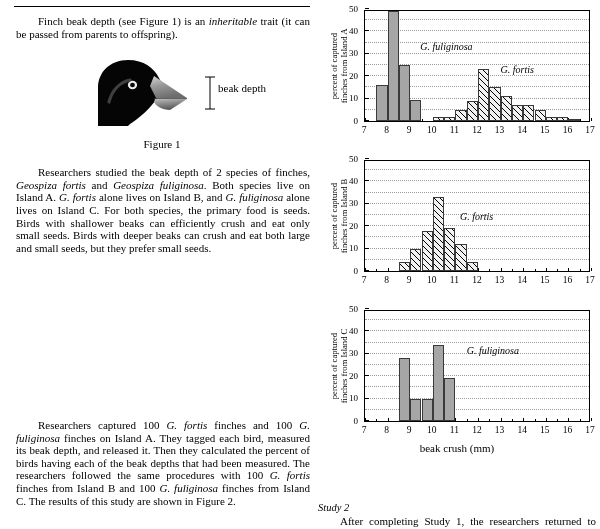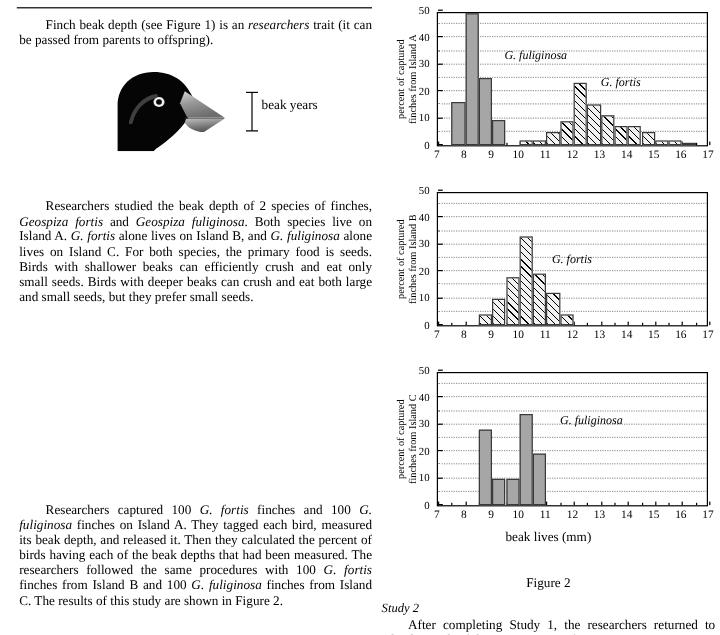--- a/index.html
+++ b/index.html
@@ -117,21 +117,21 @@
     position:absolute;text-align:center;font-size:11px;width:100%;
   }
 </style>
 </head>
 <body>
 
 <div class="col-left">
 
   <div class="rule"></div>
 
-  <p class="para">Finch beak depth (see Figure 1) is an <i>researchers</i> trait (it can be passed from parents to offspring).</p>
+  <p class="para">Finch beak depth (see Figure 1) is an <i>inheritable</i> trait (it can be passed from parents to offspring).</p>
 
   <div class="fig1-wrap">
     <div class="bird">
       <svg viewBox="0 0 100 72" width="100" height="72" aria-hidden="true">
         <defs>
           <linearGradient id="beakg" x1="0" y1="0" x2="0.4" y2="1">
             <stop offset="0%" stop-color="#d8d8d8"></stop>
             <stop offset="45%" stop-color="#9a9a9a"></stop>
             <stop offset="100%" stop-color="#6d6d6d"></stop>
           </linearGradient>
@@ -157,22 +157,23 @@
       </svg>
     </div>
 
     <div style="position:absolute;left:190px;top:30px;">
       <svg width="12" height="34" viewBox="0 0 12 34" aria-hidden="true">
         <line x1="6" y1="1" x2="6" y2="33" stroke="#000" stroke-width="1"></line>
         <line x1="1" y1="1" x2="11" y2="1" stroke="#000" stroke-width="1"></line>
         <line x1="1" y1="33" x2="11" y2="33" stroke="#000" stroke-width="1"></line>
       </svg>
     </div>
-    <div class="bd-label">beak years</div>
-
+    <div class="bd-label">beak depth</div>
+
+    <div class="fig1-cap">Figure 1</div>
   </div>
 
   <p class="para" style="margin-top:2px;">Researchers studied the beak depth of 2 species of finches, <i>Geospiza fortis</i> and <i>Geospiza fuliginosa</i>. Both species live on Island A. <i>G. fortis</i> alone lives on Island B, and <i>G. fuliginosa</i> alone lives on Island C. For both species, the primary food is seeds. Birds with shallower beaks can efficiently crush and eat only small seeds. Birds with deeper beaks can crush and eat both large and small seeds, but they prefer small seeds.</p>
 
   <div style="position:absolute;top:413px;left:0;width:296px;">
     <p class="para">Researchers captured 100 <i>G. fortis</i> finches and 100 <i>G. fuliginosa</i> finches on Island A. They tagged each bird, measured its beak depth, and released it. Then they calculated the percent of birds having each of the beak depths that had been measured. The researchers followed the same procedures with 100 <i>G. fortis</i> finches from Island B and 100 <i>G. fuliginosa</i> finches from Island C. The results of this study are shown in Figure 2.</p>
   </div>
 
 </div>
 
@@ -377,23 +378,22 @@
       <div class="xtick-label" style="left: 84.2px; top: 121px;">9</div>
       <div class="xtick-label" style="left: 106.8px; top: 121px;">10</div>
       <div class="xtick-label" style="left: 129.4px; top: 121px;">11</div>
       <div class="xtick-label" style="left: 152px; top: 121px;">12</div>
       <div class="xtick-label" style="left: 174.6px; top: 121px;">13</div>
       <div class="xtick-label" style="left: 197.2px; top: 121px;">14</div>
       <div class="xtick-label" style="left: 219.8px; top: 121px;">15</div>
       <div class="xtick-label" style="left: 242.4px; top: 121px;">16</div>
       <div class="xtick-label" style="left: 265px; top: 121px;">17</div>
       <div class="ylab" style="left: 12px; top: 118px; width: 112px;">percent of captured<br>finches from Island C</div>
-      <div class="xlab" style="left: 0px; top: 138px;">beak lives (mm)</div>
-    </div>
-
-  <div class="fig2-cap" style="left:0;top:476px;">Figure 2</div>
+      <div class="xlab" style="left: 0px; top: 138px;">beak crush (mm)</div>
+    </div>
+
 
   <div style="position:absolute;left:0;top:498px;width:278px;">
     <div class="study-head" style="margin-left:0;">Study 2</div>
     <p class="para" style="margin-left:0;">After completing Study 1, the researchers returned to Island B each of the next 10 years, from 1976 to 1985. During each visit, the researchers captured at least 50  finches and measured their beak depths. Then</p>
   </div>
 
 </div>
 
 </body></html>

